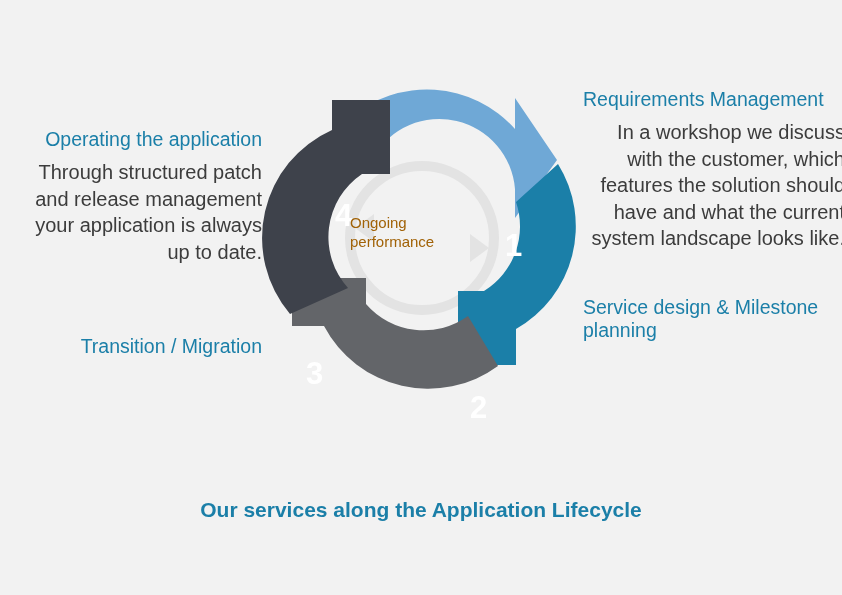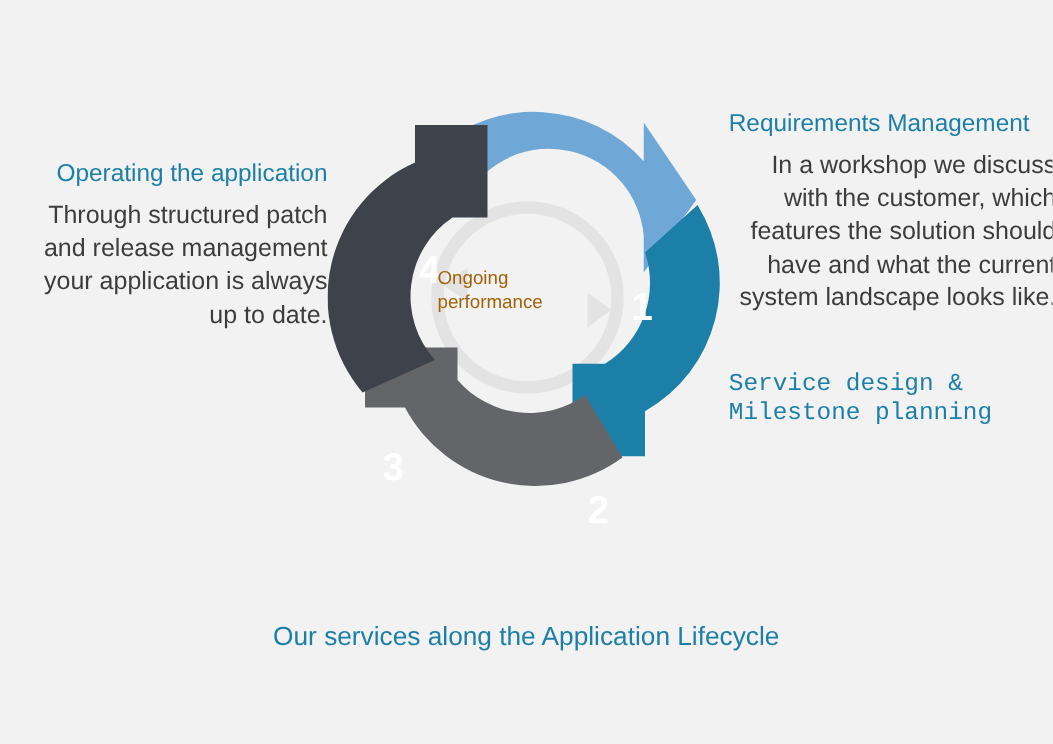--- a/index.html
+++ b/index.html
@@ -40,21 +40,21 @@
     color: #3c3c3c;
     text-align: right;
   }
 
   .block.right { text-align: left; }
   .block.left  { text-align: right; margin-top: 40px; }
 
   #blk-operating  { left: 10px;  top: 88px;  width: 252px; }
   #blk-transition { left: 10px;  top: 295px; width: 252px; }
   #blk-requirements { left: 583px; top: 88px; width: 262px; }
-  #blk-service    { left: 583px; top: 296px; width: 258px; font-family: Liberation Mono, monospace; }
+  #blk-service    { left: 583px; top: 296px; width: 258px; }
 
   
   #cycle {
     position: absolute;
     left: 262px;
     top: 78px;
     width: 320px;
     height: 330px;
   }
   #cycle svg { display: block; }
@@ -86,34 +86,35 @@
 
   
   #footline {
     position: absolute;
     left: 0;
     top: 498px;
     width: 842px;
     text-align: center;
     color: #1b7fa8;
     font-size: 21px;
-    font-weight: normal;
+    font-weight: bold;
   }
 </style>
 </head>
 <body>
 
 <div class="stage">
 
   <div class="block left" id="blk-operating">
     <h3>Operating the application</h3>
     <p>Through structured patch and release management your application is always up to date.</p>
   </div>
 
   <div class="block left" id="blk-transition">
+    <h3>Transition / Migration</h3>
   </div>
 
   <div class="block right" id="blk-requirements">
     <h3>Requirements Management</h3>
     <p>In a workshop we discuss with the customer, which features the solution should have and what the current system landscape looks like.</p>
   </div>
 
   <div class="block right" id="blk-service">
     <h3>Service design &amp; Milestone planning</h3>
   </div>

